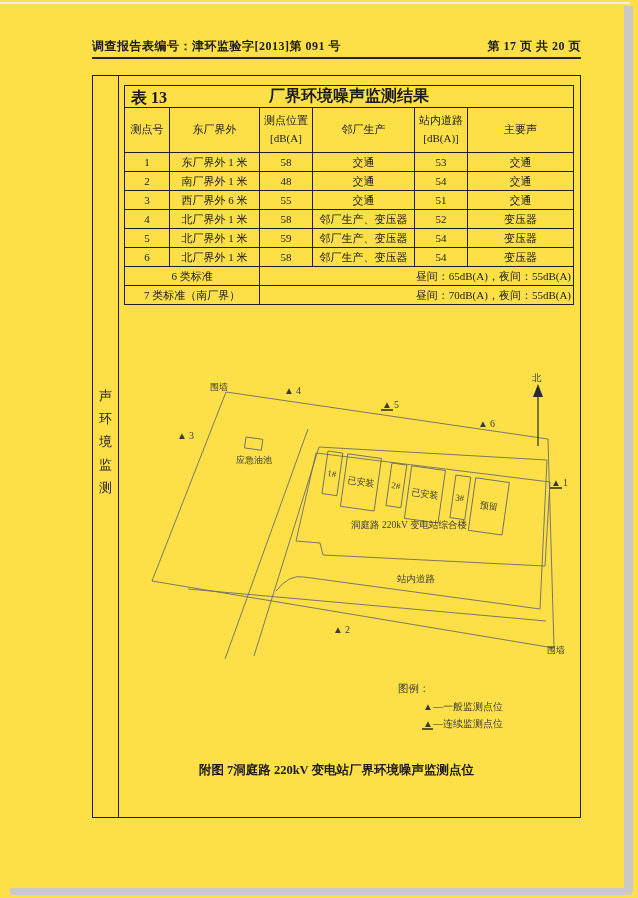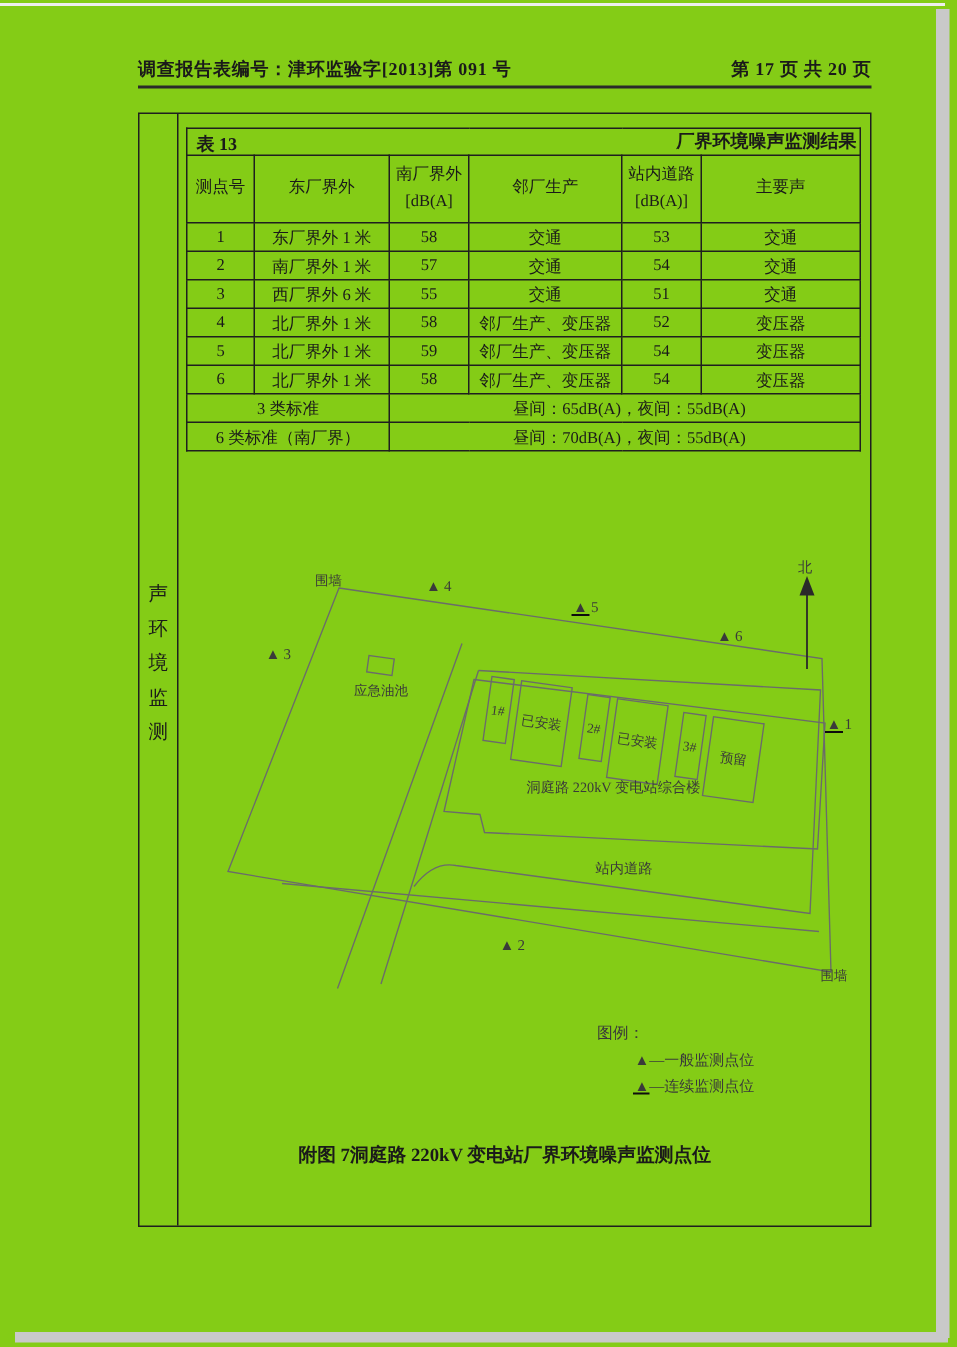--- a/index.html
+++ b/index.html
@@ -1,42 +1,42 @@
 <!DOCTYPE html>
 <html><head>
 <meta charset="utf-8">
 <style>
   html,body{margin:0;padding:0;background:#ffffff;}
   .page{
-    position:relative;width:638px;height:898px;background:#84cc16;overflow:hidden;
+    position:relative;width:638px;height:898px;background:#fde047;overflow:hidden;
     font-family:"Liberation Serif","DejaVu Serif",serif;color:#1a1a1a;
   }
   
   .scan-edge-right{position:absolute;left:624px;top:6px;width:9px;height:886px;background:#c9c9c9;}
   .scan-edge-bottom{position:absolute;left:10px;top:888px;width:622px;height:7px;background:#c9c9c9;}
   .scan-edge-top{position:absolute;left:0;top:2px;width:630px;height:2px;background:#eeeeee;}
 
   .doc-header{position:absolute;left:92px;top:38px;width:489px;display:flex;justify-content:space-between;
     font-size:12px;font-weight:bold;letter-spacing:.5px;}
   .header-rule{position:absolute;left:92px;top:57px;width:489px;height:2px;background:#2a2a2a;}
 
   .main-frame{position:absolute;left:92px;top:75px;width:489px;height:743px;border:1.5px solid #1f1f1f;box-sizing:border-box;}
   .sidebar{position:absolute;left:0;top:0;bottom:0;width:26px;border-right:1px solid #1f1f1f;
     display:flex;flex-direction:column;align-items:center;padding-top:308px;box-sizing:border-box;}
   .sidebar span{font-size:13px;line-height:23px;}
 
   .noise-table{position:absolute;left:31px;top:9px;border-collapse:collapse;table-layout:fixed;
     font-size:11px;}
   .noise-table td{border:1px solid #1f1f1f;text-align:center;vertical-align:middle;padding:0 2px;box-sizing:border-box;}
-  .noise-table .title-cell{height:18px;position:relative;font-weight:bold;font-size:12px;text-align:right;}
+  .noise-table .title-cell{height:18px;position:relative;font-weight:bold;font-size:16px;}
   .noise-table .title-cell .tag{position:absolute;left:6px;top:2px;}
   .noise-table .hdr{height:45px;line-height:1.6;}
   .noise-table .data-row td{height:19px;}
   .noise-table .std-name{height:19px;}
-  .noise-table .std-val{text-align:center;padding-left:8px;}
+  .noise-table .std-val{text-align:right;padding-left:8px;}
 
   .site-plan{position:absolute;left:26px;top:225px;}
   .site-plan text{font-family:"Liberation Serif","DejaVu Serif",serif;fill:#3a3a3a;}
   .plan-line{fill:none;stroke:#6b6b6b;stroke-width:0.9;}
   .pt{fill:#0d0d0d;font-size:10px;font-weight:bold;}
   .pt-num{fill:#0d0d0d;font-size:10px;}
   .pt-under{stroke:#0d0d0d;stroke-width:1.3;}
   .lbl{font-size:9.5px;}
   .lbl-s{font-size:9px;}
 
@@ -77,42 +77,42 @@
           <tr>
         <td colspan="6" class="title-cell">
           <span class="tag">表 13</span>
           <span>厂界环境噪声监测结果</span>
         </td>
       </tr>
       <tr>
         <td class="hdr">测点号</td>
         <td class="hdr">东厂界外</td>
         <td class="hdr">
-          <div>南厂界外</div>
+          <div>测点位置</div>
           <div>[dB(A]</div>
         </td>
         <td class="hdr">邻厂生产</td>
         <td class="hdr">
           <div>站内道路</div>
           <div>[dB(A)]</div>
         </td>
         <td class="hdr">主要声</td>
       </tr>
       <tr class="data-row">
         <td>1</td>
         <td>东厂界外 1 米</td>
         <td>58</td>
         <td>交通</td>
         <td>53</td>
         <td>交通</td>
       </tr>
       <tr class="data-row">
         <td>2</td>
         <td>南厂界外 1 米</td>
-        <td>57</td>
+        <td>48</td>
         <td>交通</td>
         <td>54</td>
         <td>交通</td>
       </tr>
       <tr class="data-row">
         <td>3</td>
         <td>西厂界外 6 米</td>
         <td>55</td>
         <td>交通</td>
         <td>51</td>
@@ -136,25 +136,25 @@
       </tr>
       <tr class="data-row">
         <td>6</td>
         <td>北厂界外 1 米</td>
         <td>58</td>
         <td>邻厂生产、变压器</td>
         <td>54</td>
         <td>变压器</td>
       </tr>
       <tr>
-        <td colspan="2" class="std-name">3 类标准</td>
+        <td colspan="2" class="std-name">6 类标准</td>
         <td colspan="4" class="std-val">昼间：65dB(A)，夜间：55dB(A)</td>
       </tr>
       <tr>
-        <td colspan="2" class="std-name">6 类标准（南厂界）</td>
+        <td colspan="2" class="std-name">7 类标准（南厂界）</td>
         <td colspan="4" class="std-val">昼间：70dB(A)，夜间：55dB(A)</td>
       </tr>
     </tbody>
       </table>
 
     <svg class="site-plan" width="463" height="452" viewBox="118 300 463 452">
 
       <path class="plan-line" d="M225,391 L547,438 L553,647 L151,580 Z"></path>
       <text class="lbl-s" x="218" y="389" text-anchor="middle">围墙</text>
       <text class="lbl-s" x="546" y="652">围墙</text>

